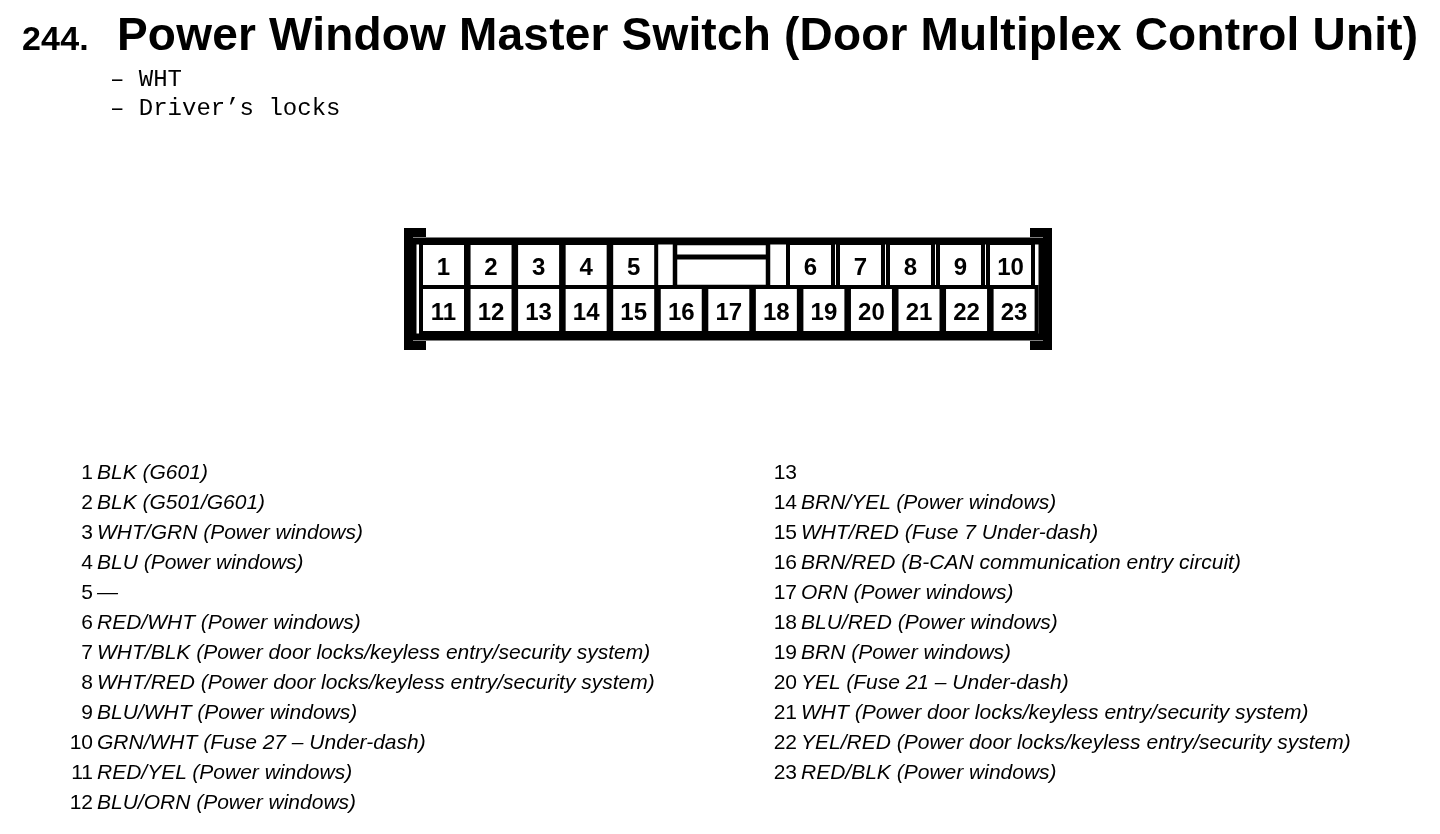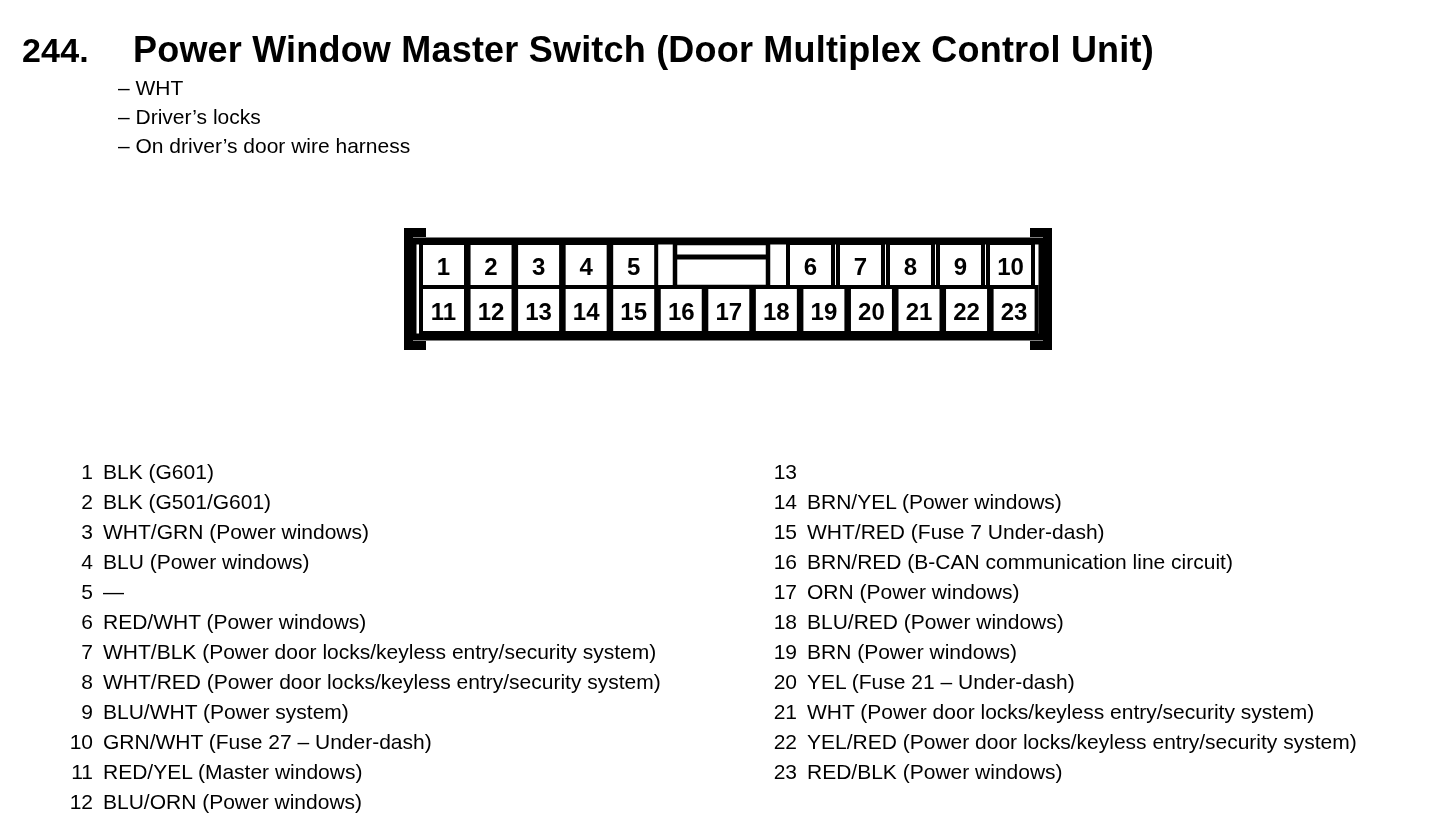--- a/index.html
+++ b/index.html
@@ -2,42 +2,42 @@
 <html><head>
 <meta charset="utf-8">
 <style>
   html,body{margin:0;padding:0;}
   body{
     width:1440px;height:834px;background:#ffffff;color:#000000;
     font-family:"Liberation Sans",sans-serif;position:relative;overflow:hidden;
   }
   .title-row{position:absolute;left:22px;top:14px;display:flex;align-items:baseline;white-space:nowrap;line-height:40px;}
   .item-no{font-weight:bold;font-size:34px;letter-spacing:0.2px;margin-right:28px;}
-  .page-title{font-weight:bold;font-size:36px;letter-spacing:0.2px;margin:16px;display:inline;line-height:40px;}
-  .notes{position:absolute;left:110px;top:65px;margin:8px;padding:0;list-style:none;
-         font-size:21px;line-height:29px;white-space:pre;}
+  .page-title{font-weight:bold;font-size:46px;letter-spacing:0.2px;margin:0;display:inline;line-height:40px;}
+  .notes{position:absolute;left:110px;top:65px;margin:0;padding:0;list-style:none;
+         font-size:24px;line-height:29px;white-space:pre;font-family:Liberation Mono, monospace;}
   .connector{position:absolute;left:403px;top:224px;margin:0;}
   .connector svg{display:block;}
   #connector-svg text{font-family:"Liberation Sans",sans-serif;font-size:24px;font-weight:bold;fill:#000;}
   .pin-list{position:absolute;top:457px;font-size:21px;line-height:30px;}
   #pin-list-left{left:60px;}
   #pin-list-right{left:764px;}
   .pin-row{display:flex;white-space:nowrap;}
   .pin-num{width:33px;text-align:right;flex:none;}
-  .pin-desc{margin-left:10px;}
+  .pin-desc{margin-left:4px;font-style:italic;}
 </style>
 </head>
 <body>
 
 <div class="title-row">
   <span class="item-no">244.</span>
   <h1 class="page-title">Power Window Master Switch (Door Multiplex Control Unit)</h1>
 </div>
 
-<ul class="notes" id="notes"><li>– WHT</li><li>– Driver’s locks</li><li>– On driver’s door wire harness</li></ul>
+<ul class="notes" id="notes"><li>– WHT</li><li>– Driver’s locks</li></ul>
 
 <figure class="connector">
   <svg id="connector-svg" viewBox="0 0 650 130" width="650" height="130">
     <rect x="10" y="17" width="629" height="96" fill="#ffffff" stroke="#000000" stroke-width="7"></rect>
     <path d="M1,4 h22 v9 h-13 v104 h13 v9 h-22 Z" fill="#000000"></path>
     <path d="M649,4 h-22 v9 h13 v104 h-13 v9 h22 Z" fill="#000000"></path>
     <rect x="272" y="19" width="93" height="44" fill="#ffffff" stroke="#000000" stroke-width="4.5"></rect>
     <line x1="272" y1="33" x2="365" y2="33" stroke="#000000" stroke-width="5"></line>
     <g id="cells">
         <rect x="18" y="19" width="45" height="44" fill="#ffffff" stroke="#000000" stroke-width="4"></rect>
@@ -118,50 +118,50 @@
     <div class="pin-row">
       <span class="pin-num">7</span>
       <span class="pin-desc">WHT/BLK (Power door locks/keyless entry/security system)</span>
     </div>
     <div class="pin-row">
       <span class="pin-num">8</span>
       <span class="pin-desc">WHT/RED (Power door locks/keyless entry/security system)</span>
     </div>
     <div class="pin-row">
       <span class="pin-num">9</span>
-      <span class="pin-desc">BLU/WHT (Power system)</span>
+      <span class="pin-desc">BLU/WHT (Power windows)</span>
     </div>
     <div class="pin-row">
       <span class="pin-num">10</span>
       <span class="pin-desc">GRN/WHT (Fuse 27 – Under-dash)</span>
     </div>
     <div class="pin-row">
       <span class="pin-num">11</span>
-      <span class="pin-desc">RED/YEL (Master windows)</span>
+      <span class="pin-desc">RED/YEL (Power windows)</span>
     </div>
     <div class="pin-row">
       <span class="pin-num">12</span>
       <span class="pin-desc">BLU/ORN (Power windows)</span>
     </div>
   </div>
 <div class="pin-list" id="pin-list-right">
     <div class="pin-row">
       <span class="pin-num">13</span>
     </div>
     <div class="pin-row">
       <span class="pin-num">14</span>
       <span class="pin-desc">BRN/YEL (Power windows)</span>
     </div>
     <div class="pin-row">
       <span class="pin-num">15</span>
       <span class="pin-desc">WHT/RED (Fuse 7 Under-dash)</span>
     </div>
     <div class="pin-row">
       <span class="pin-num">16</span>
-      <span class="pin-desc">BRN/RED (B-CAN communication line circuit)</span>
+      <span class="pin-desc">BRN/RED (B-CAN communication entry circuit)</span>
     </div>
     <div class="pin-row">
       <span class="pin-num">17</span>
       <span class="pin-desc">ORN (Power windows)</span>
     </div>
     <div class="pin-row">
       <span class="pin-num">18</span>
       <span class="pin-desc">BLU/RED (Power windows)</span>
     </div>
     <div class="pin-row">

